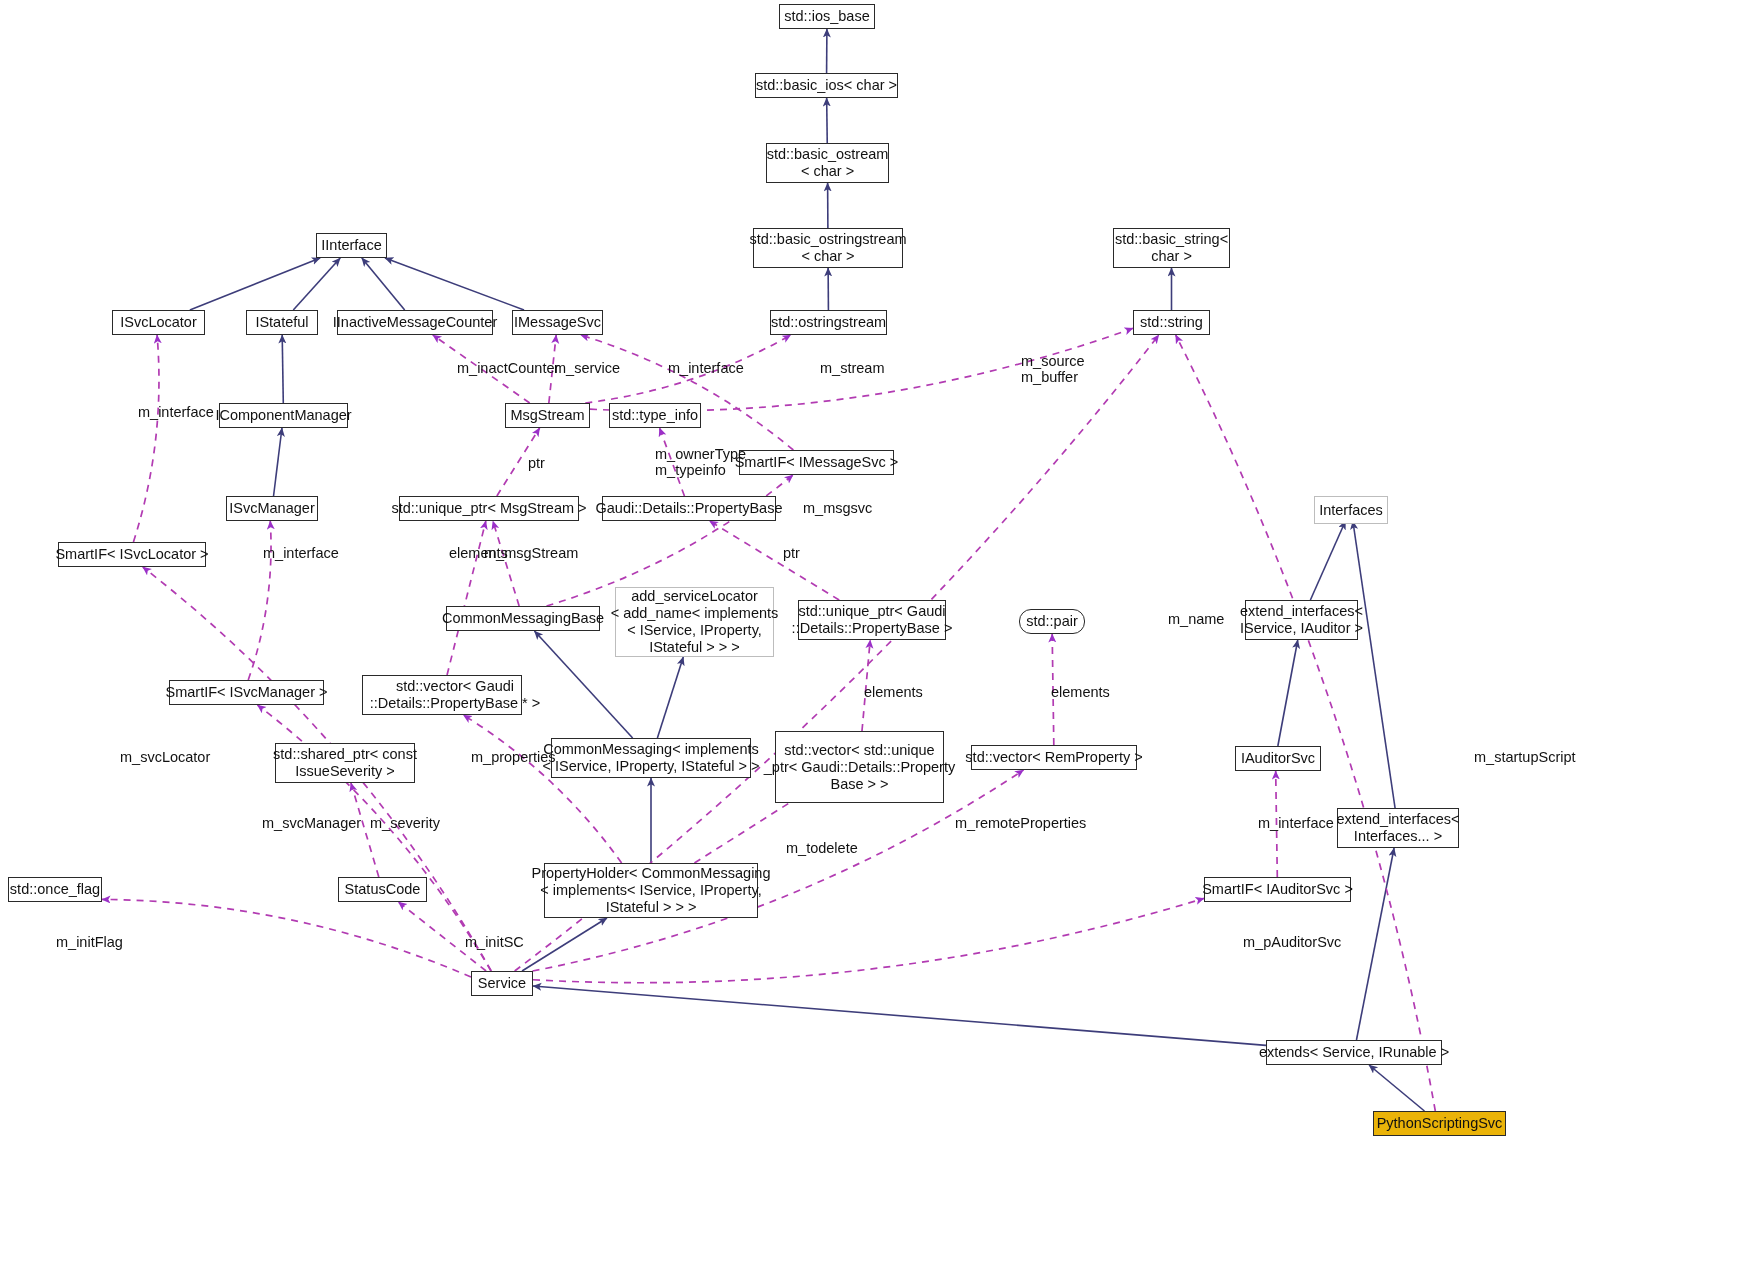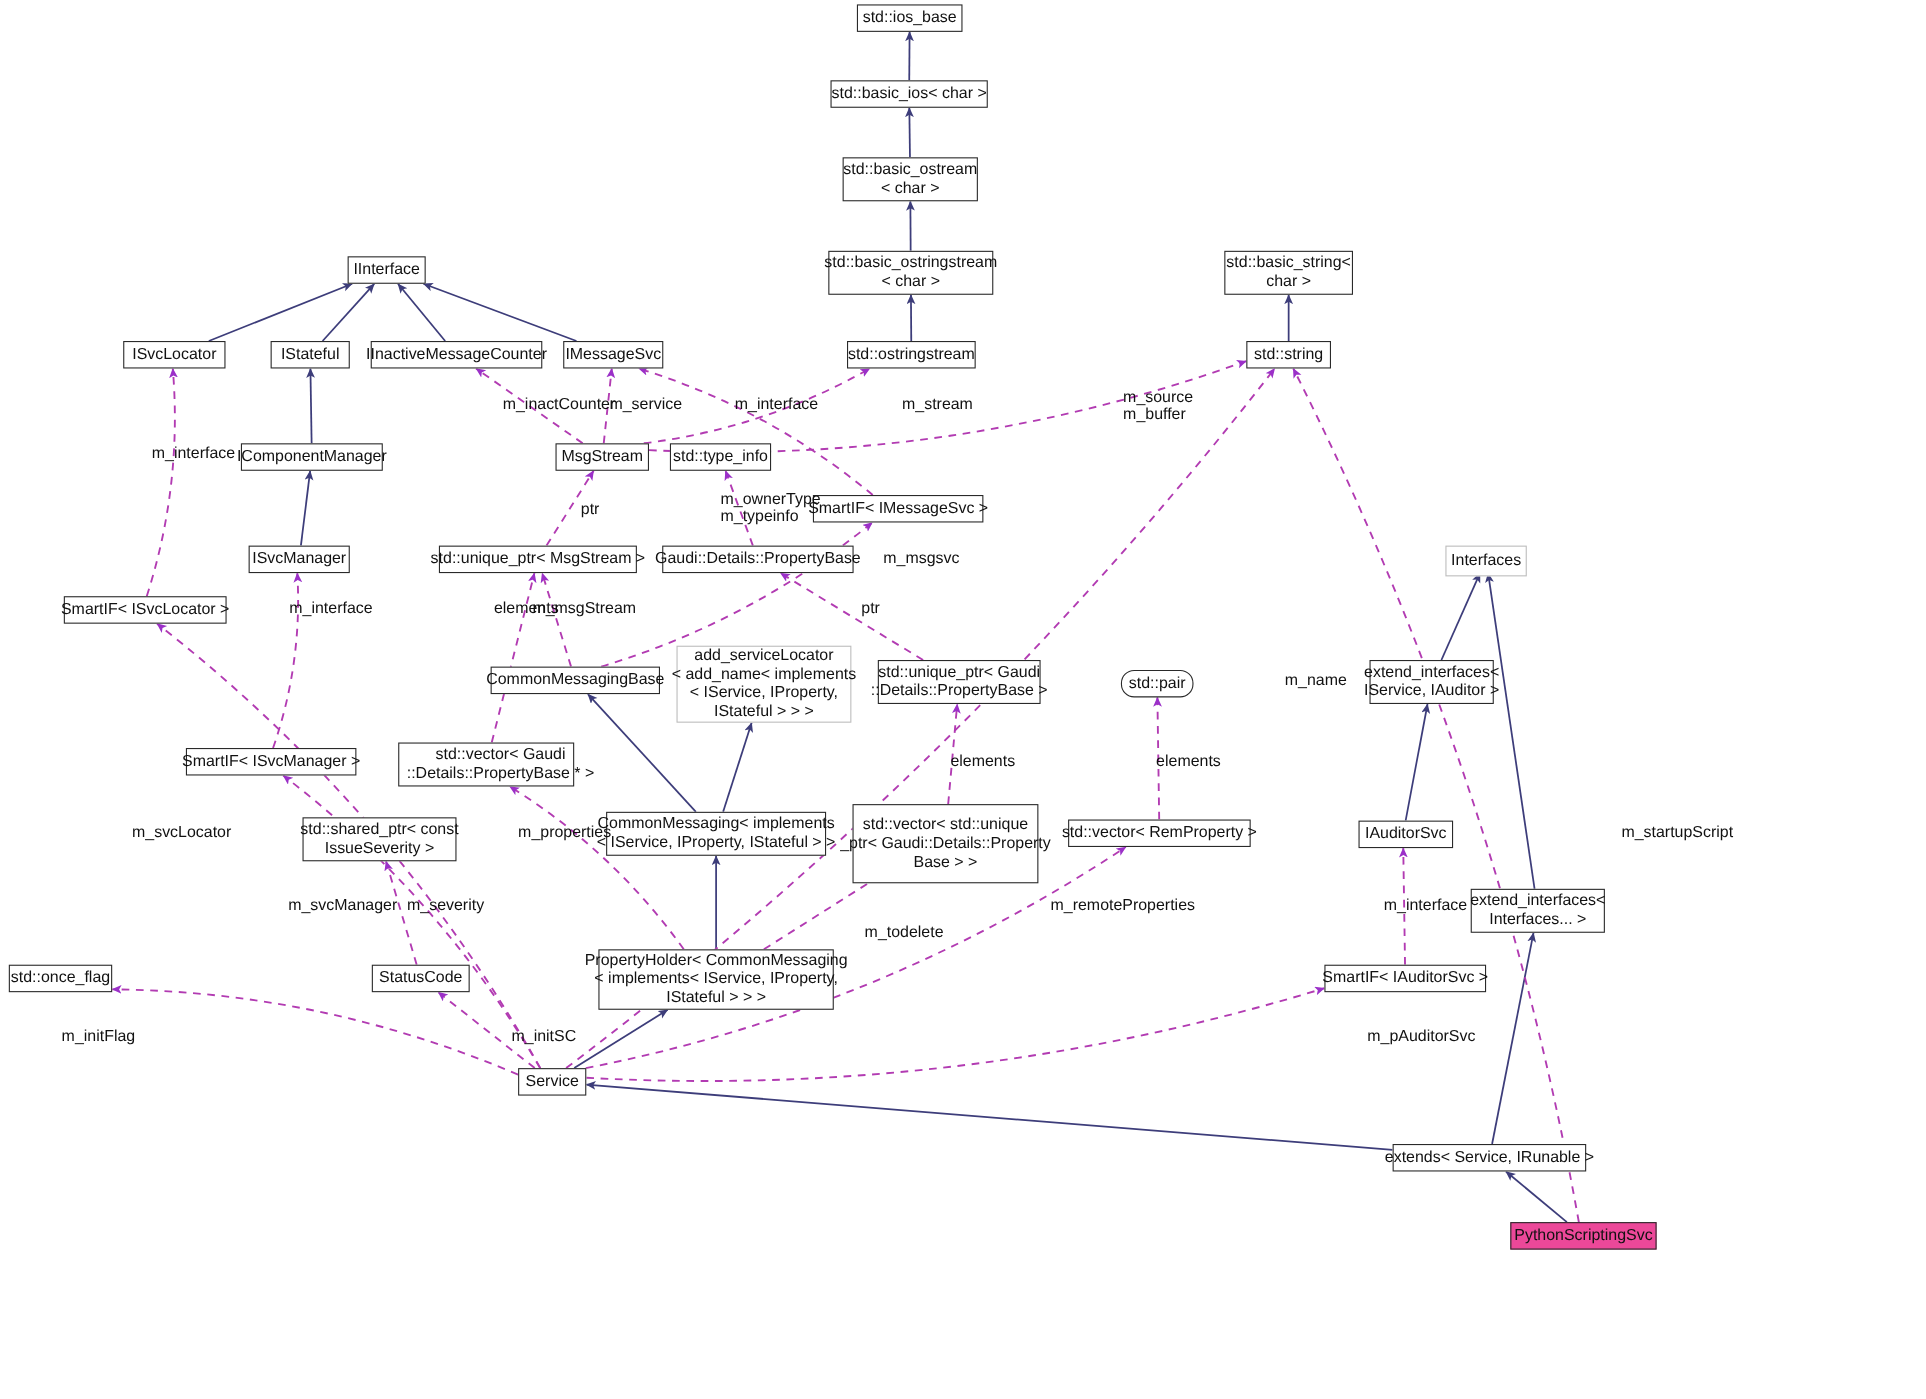--- a/index.html
+++ b/index.html
@@ -32,21 +32,21 @@
     text-align: center;
     display: flex;
     align-items: center;
     justify-content: center;
     padding: 2px 6px;
     white-space: pre;
     z-index: 3;
   }
   .node.thick { border: 1.6px solid #2a2a2a; }
   .node.faint { border: 1px solid #bdbdbd; color: #111111; }
-  .node.highlight { background: #ec4899; border: 1.6px solid #2a2a2a; }
+  .node.highlight { background: #eab308; border: 1.6px solid #2a2a2a; }
   .edge-label {
     position: absolute;
     font-size: 14.5px;
     line-height: 16px;
     color: #111111;
     background: transparent;
     white-space: pre;
     z-index: 4;
     text-align: left;
   }

